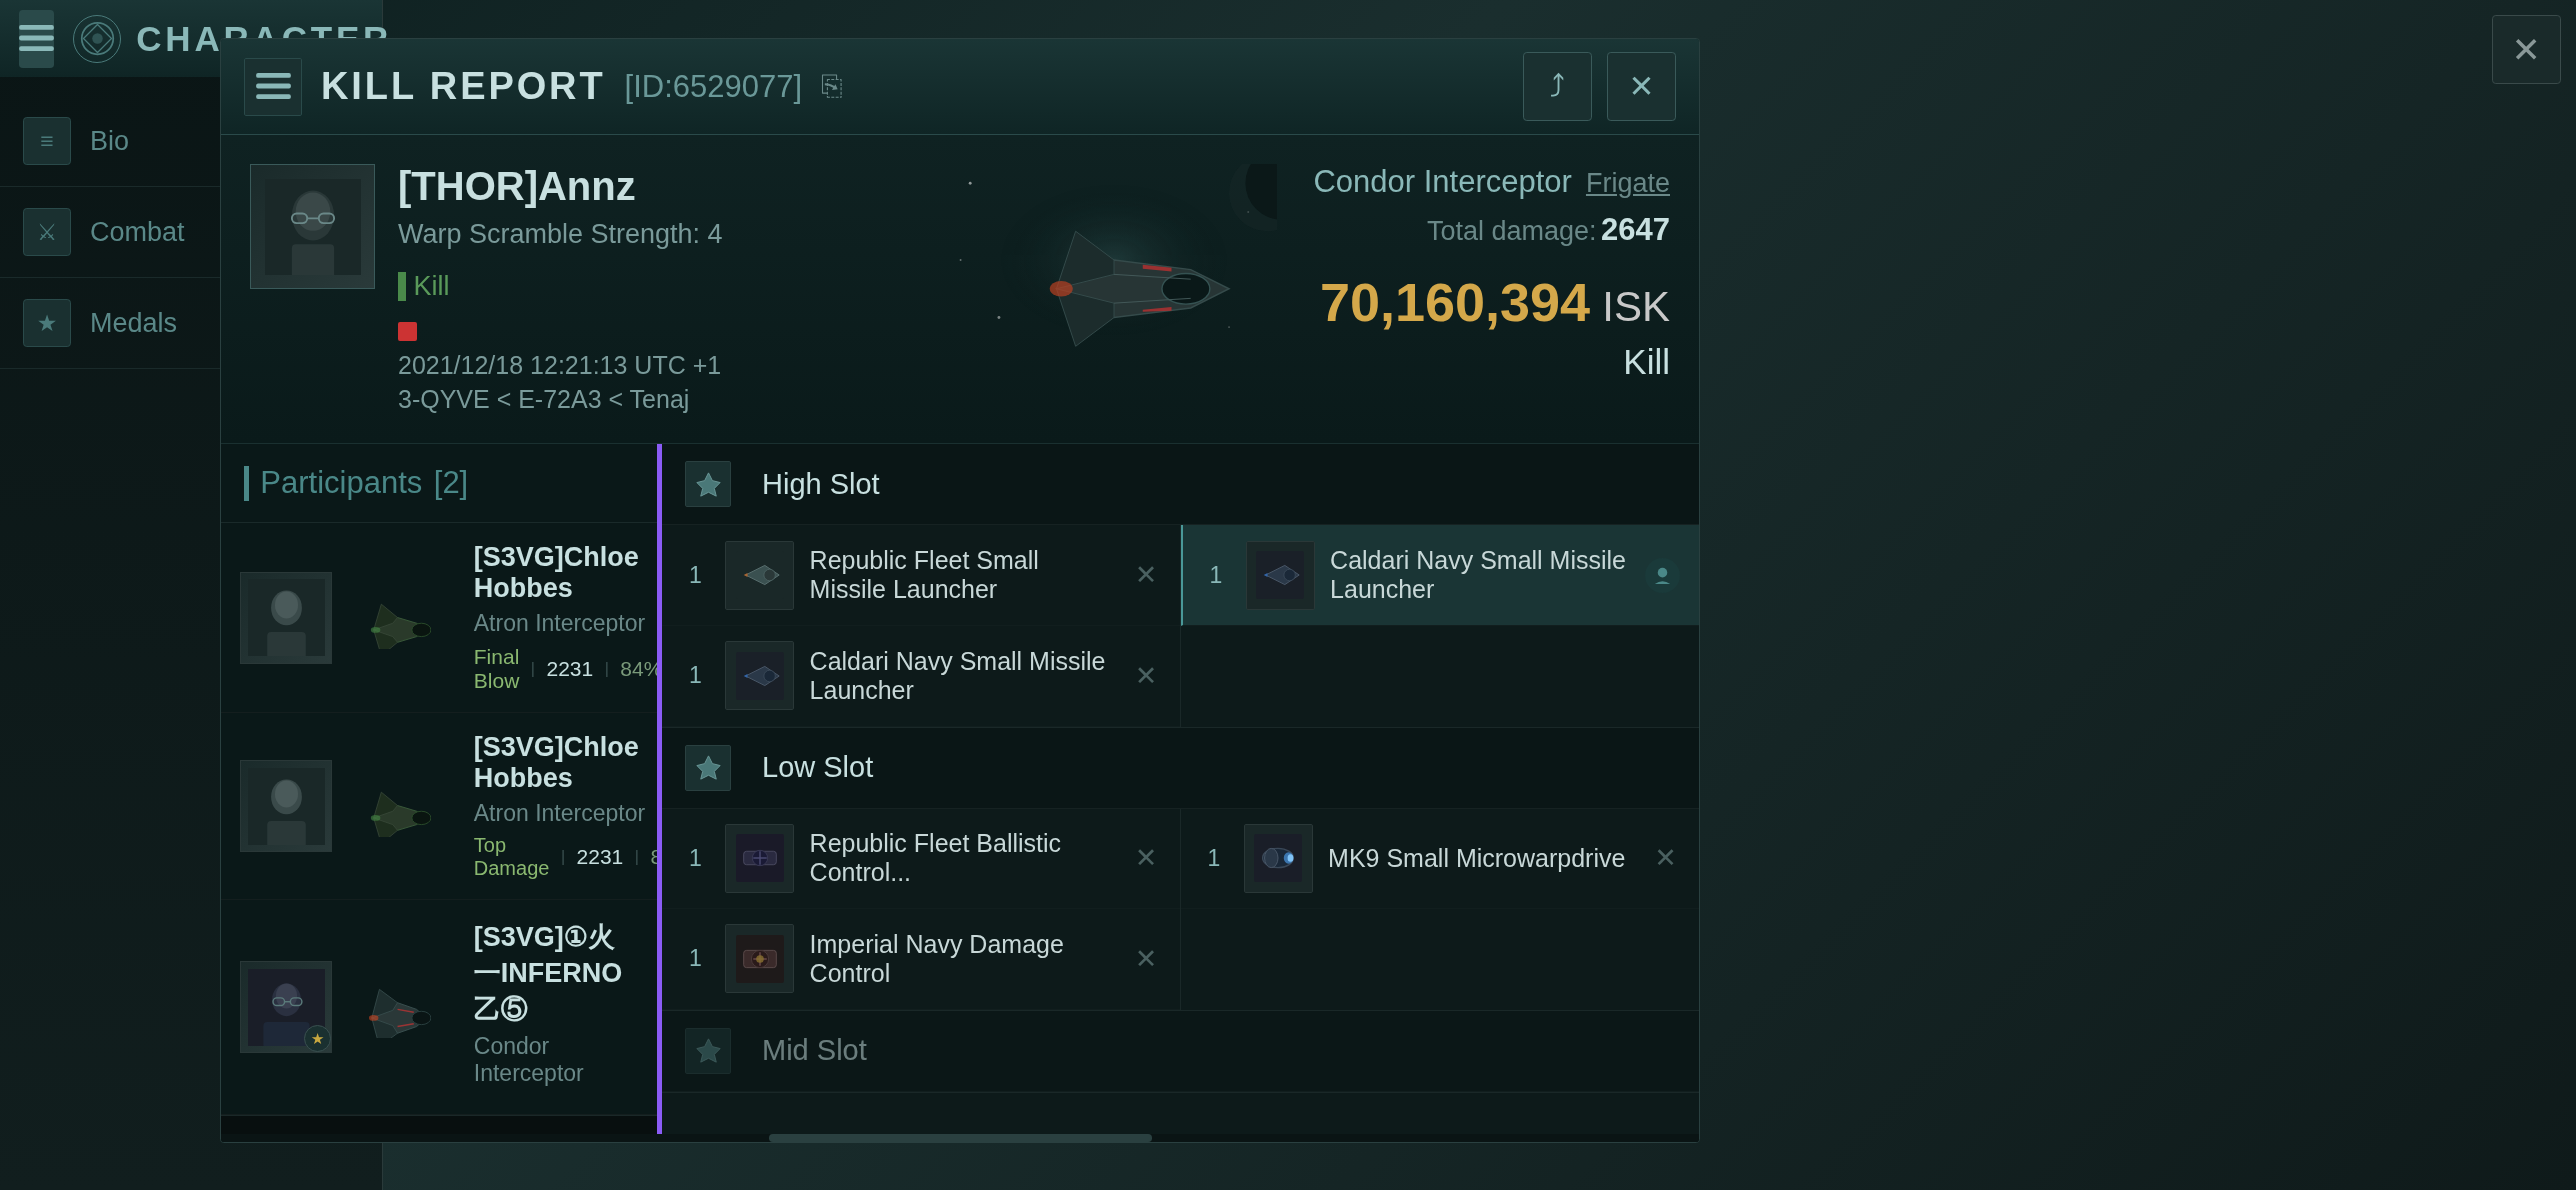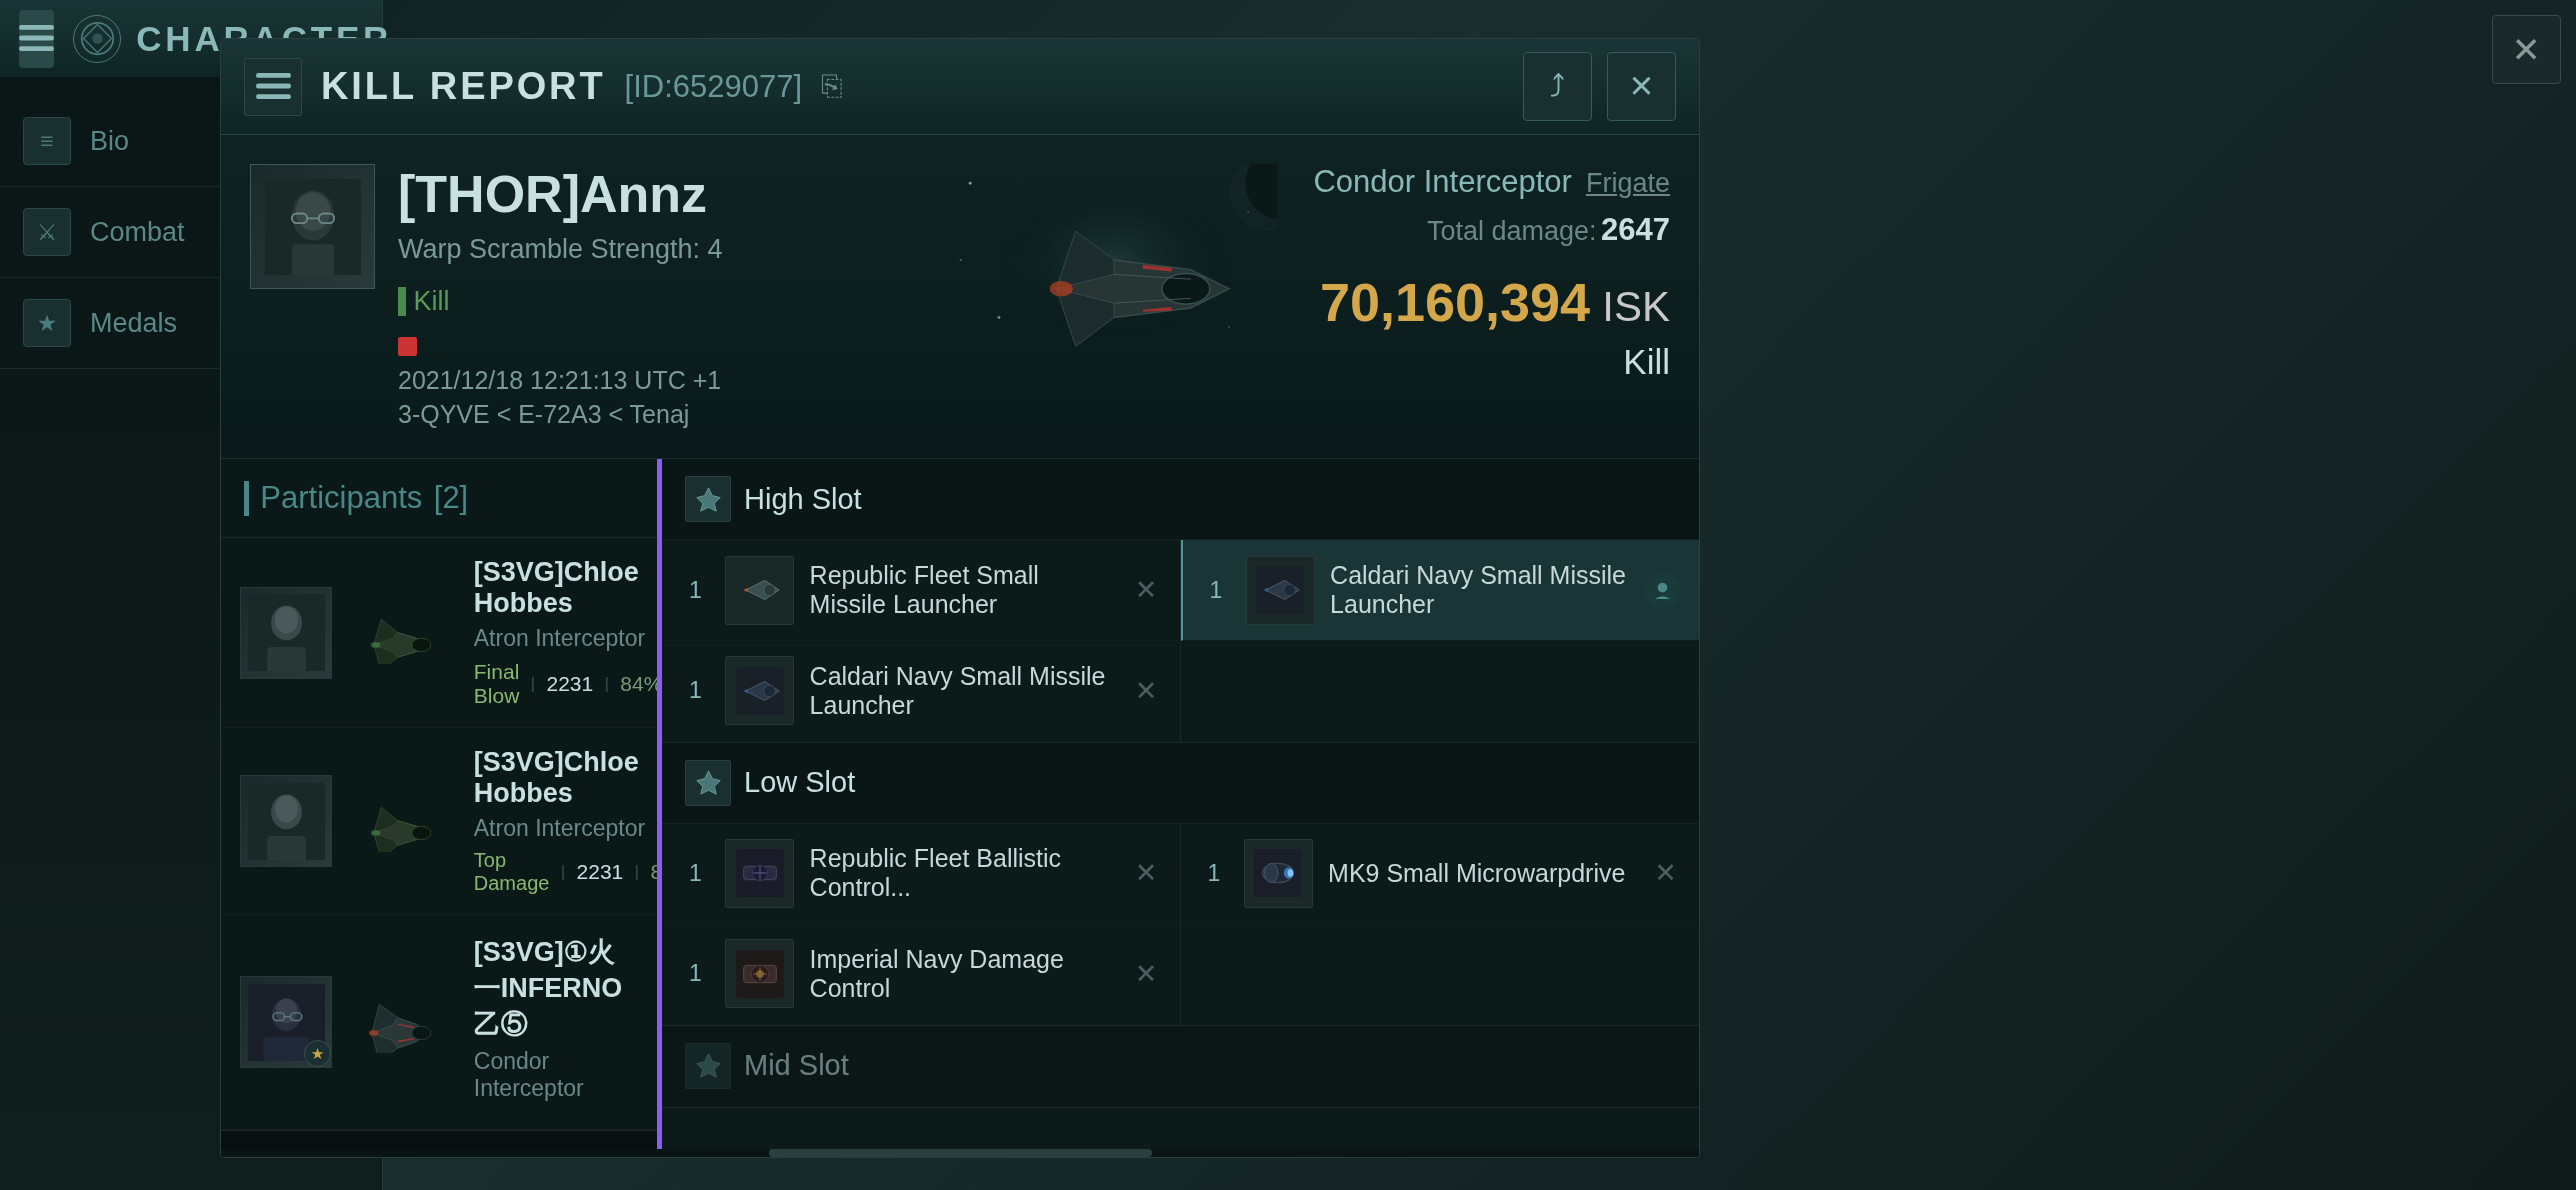--- a/index.html
+++ b/index.html
@@ -173,21 +173,21 @@
       flex-shrink: 0;
     }
 
     .victim-info {
       margin-left: 23px;
       flex: 1;
     }
 
     .victim-name {
       color: #c8e0e0;
-      font-size: 52px;
+      font-size: 40px;
       font-weight: bold;
       margin-bottom: 9.6px;
     }
 
     .victim-stat {
       color: #7a9a9a;
       font-size: 27px;
       margin-bottom: 11.5px;
     }
 
@@ -393,21 +393,21 @@
       overflow: hidden;
     }
 
     .slot-section {
       border-bottom: 1px solid #1a2828;
     }
 
     .slot-header {
       display: flex;
       align-items: center;
-      gap: 13px;
+      gap: 31px;
       padding: 17px 23px;
       background: #0a1616;
       border-bottom: 1px solid #162222;
       text-align: right;
     }
 
     .slot-icon {
       width: 46px; height: 46px;
       background: #1a3030;
       border: 1px solid #2a4040;

